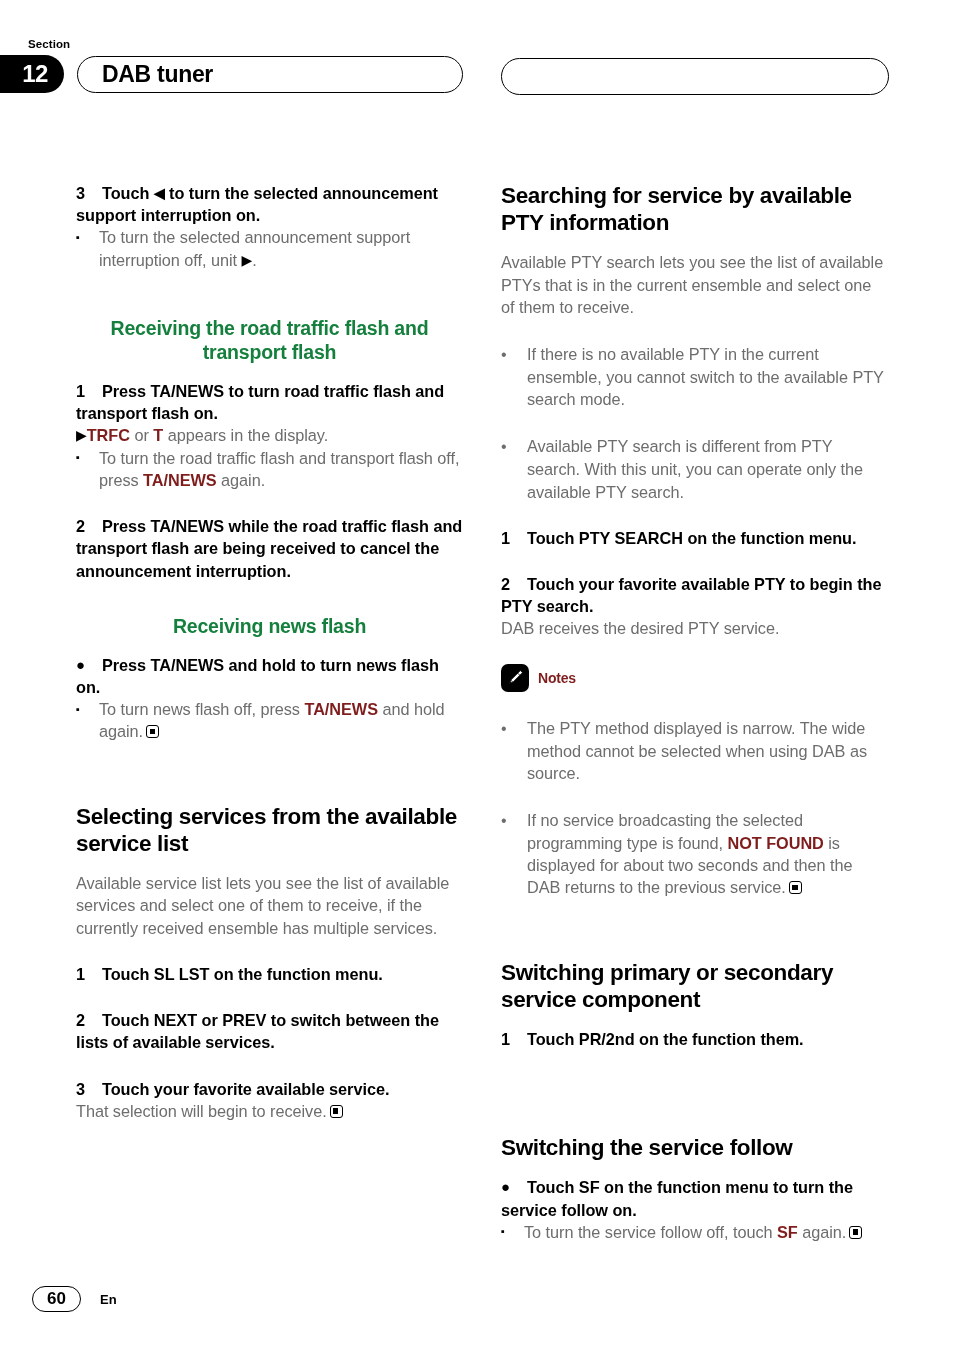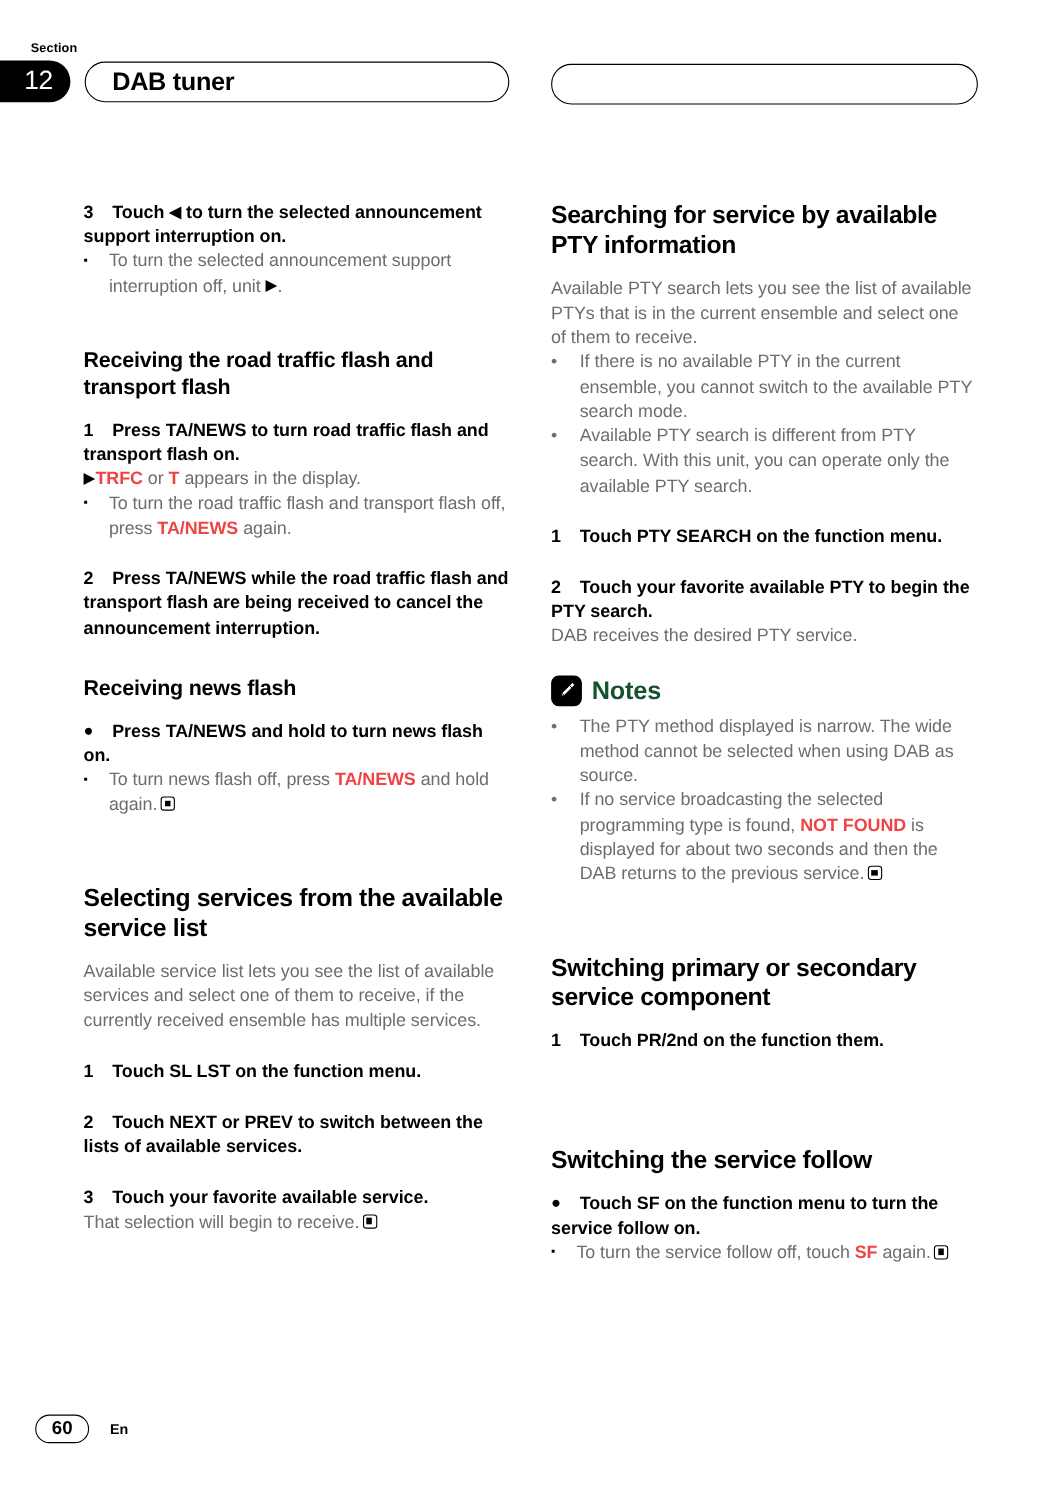--- a/index.html
+++ b/index.html
@@ -36,21 +36,21 @@
   .section-badge {
     position: absolute;
     left: 0;
     top: 17px;
     width: 64px;
     height: 38px;
     background: #000;
     border-radius: 0 19px 19px 0;
     color: #fff;
     font-size: 24px;
-    font-weight: normal;
+    font-weight: bold;
     display: flex;
     align-items: center;
     justify-content: center;
     padding-left: 6px;
     box-sizing: border-box;
     letter-spacing: -0.5px;
   }
   .title-pill {
     position: absolute;
     left: 77px;
@@ -95,59 +95,61 @@
     font-size: 22.5px;
     font-weight: bold;
     color: #000;
     line-height: 1.21;
     margin: 0;
     letter-spacing: -0.35px;
   }
   h3.sub-head {
     font-size: 19.5px;
     font-weight: bold;
-    color: #000000;
+    color: #15803d;
     line-height: 1.23;
     margin: 0;
     letter-spacing: -0.2px;
+    text-align: center;
   }
   p {
     margin: 0;
     font-size: 16.3px;
     line-height: 1.365;
     color: #6d6d6d;
     letter-spacing: -0.05px;
   }
   p.step {
     font-weight: bold;
     color: #000;
   }
   p.step .num {
     display: inline-block;
     min-width: 26px;
   }
-  b, strong { color: #ef4444; font-weight: bold; }
+  b, strong { color: #7f1d1d; font-weight: bold; }
 
   
   p.sq {
     padding-left: 23px;
     text-indent: -23px;
   }
   .sqm {
     display: inline-block;
     width: 23px;
     text-indent: 0;
     font-size: 11px;
     vertical-align: 2.5px;
     color: #000;
   }
   
   p.rb {
     padding-left: 26px;
     text-indent: -26px;
+    margin-top: 25px;
   }
   .rbm {
     display: inline-block;
     width: 26px;
     text-indent: 0;
     font-size: 16px;
     color: #6d6d6d;
   }
 
   
@@ -200,23 +202,23 @@
     width: 28px;
     height: 28px;
     background: #000;
     border-radius: 7px;
     display: flex;
     align-items: center;
     justify-content: center;
     flex: 0 0 auto;
   }
   .notes-title {
-    font-size: 23px;
-    font-weight: bold;
-    color: #14532d;
+    font-size: 14px;
+    font-weight: bold;
+    color: #7f1d1d;
     letter-spacing: -0.2px;
   }
 
   
   .footer {
     position: absolute;
     left: 32px;
     top: 1286px;
     display: flex;
     align-items: center;

